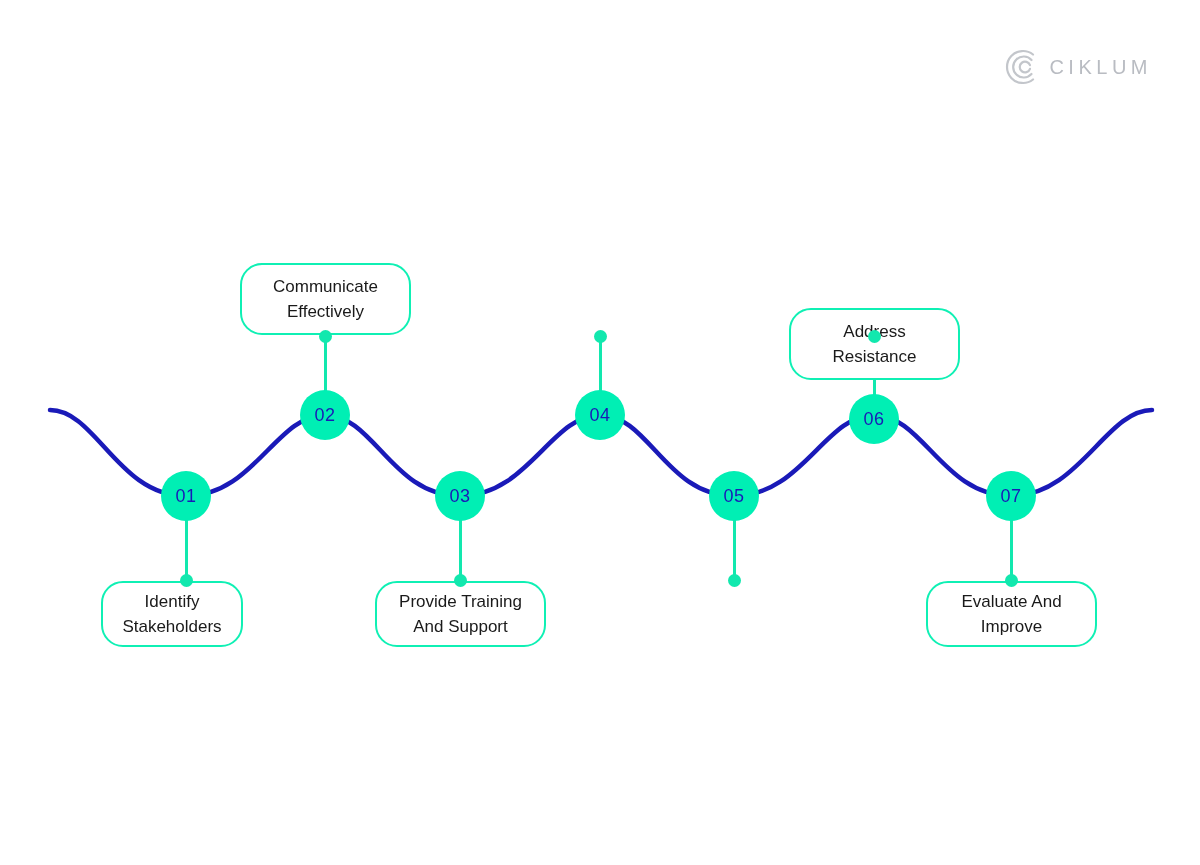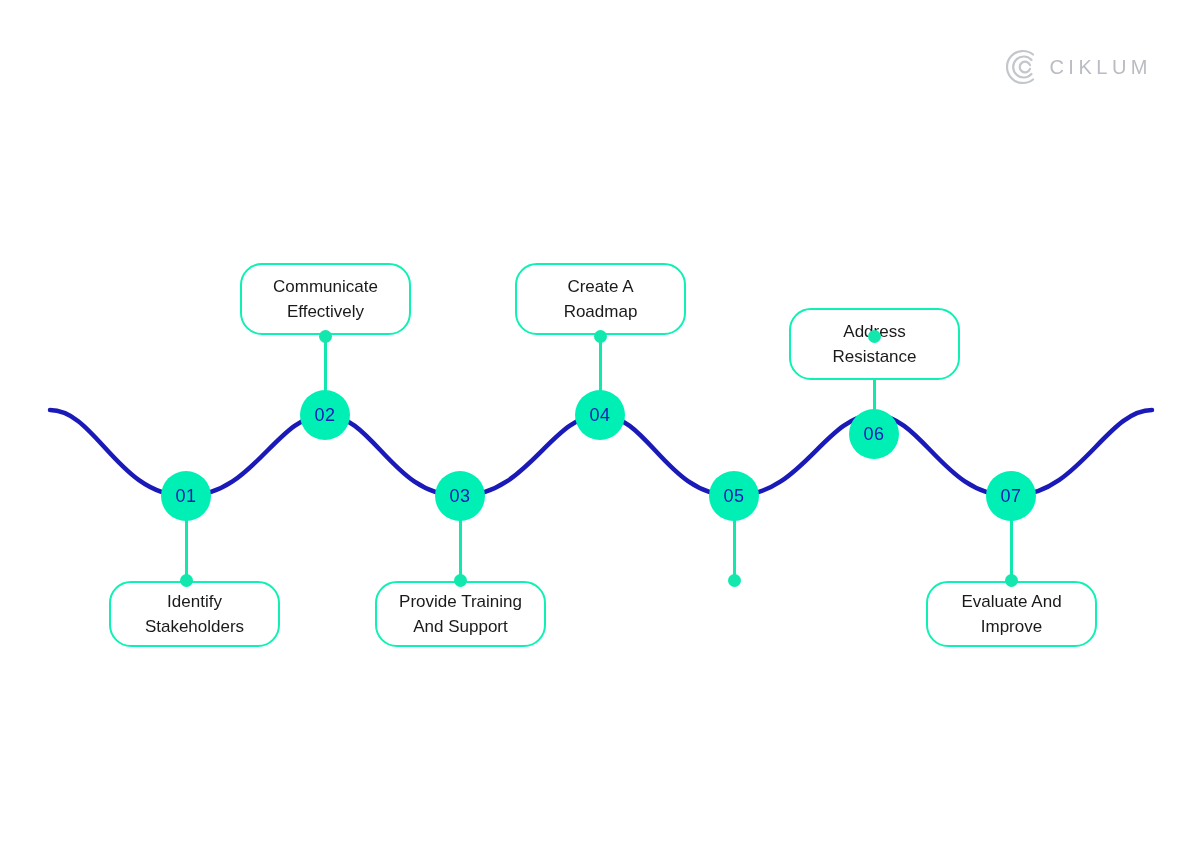--- a/index.html
+++ b/index.html
@@ -130,21 +130,21 @@
              C 374 415, 392 496, 460 496
              C 528 496, 551 415, 600 415
              C 649 415, 666 496, 734 496
              C 802 496, 825 415, 874 415
              C 923 415, 943 496, 1011 496
              C 1079 496, 1106 410, 1152 410" fill="none" stroke="#1A1AB8" stroke-width="4.5" stroke-linecap="round"></path>
   </svg>
 
   <div class="stem" style="left:186px; top:496px; height:86px;"></div>
   <div class="stem-dot" style="left:186px; top:580px;"></div>
-  <div class="label-box" style="left:109px; top:581px; width:171px; height:66px;">
+  <div class="label-box" style="left:101px; top:581px; width:142px; height:66px;">
     <span>Identify
 Stakeholders</span>
   </div>
   <div class="node-circle" style="left:186px; top:496px;">
     <span>01</span>
   </div>
 
   <div class="stem" style="left:325px; top:336px; height:82px;"></div>
   <div class="stem-dot" style="left:325px; top:336px;"></div>
   <div class="label-box" style="left:240px; top:263px; width:171px; height:72px;">
@@ -160,41 +160,37 @@
   <div class="label-box" style="left:375px; top:581px; width:171px; height:66px;">
     <span>Provide Training
 And Support</span>
   </div>
   <div class="node-circle" style="left:460px; top:496px;">
     <span>03</span>
   </div>
 
   <div class="stem" style="left:600px; top:336px; height:82px;"></div>
   <div class="stem-dot" style="left:600px; top:336px;"></div>
-  <div class="label-box" style="left:515px; top:263px; width:171px; height:72px;">
-    <span>Create A
-Roadmap</span>
-  </div>
   <div class="node-circle" style="left:600px; top:415px;">
     <span>04</span>
   </div>
 
   <div class="stem" style="left:734px; top:496px; height:86px;"></div>
   <div class="stem-dot" style="left:734px; top:580px;"></div>
   <div class="node-circle" style="left:734px; top:496px;">
     <span>05</span>
   </div>
 
   <div class="stem" style="left:874px; top:336px; height:82px;"></div>
   <div class="stem-dot" style="left:874px; top:336px;"></div>
   <div class="label-box" style="left:789px; top:263px; width:171px; height:72px;margin-top:45px;">
     <span>Address
 Resistance</span>
   </div>
-  <div class="node-circle" style="left:874px; top:434px;">
+  <div class="node-circle" style="left:874px; top:419px;">
     <span>06</span>
   </div>
 
   <div class="stem" style="left:1011px; top:496px; height:86px;"></div>
   <div class="stem-dot" style="left:1011px; top:580px;"></div>
   <div class="label-box" style="left:926px; top:581px; width:171px; height:66px;justify-content:center;">
     <span>Evaluate And
 Improve</span>
   </div>
   <div class="node-circle" style="left:1011px; top:496px;text-align:right;">

